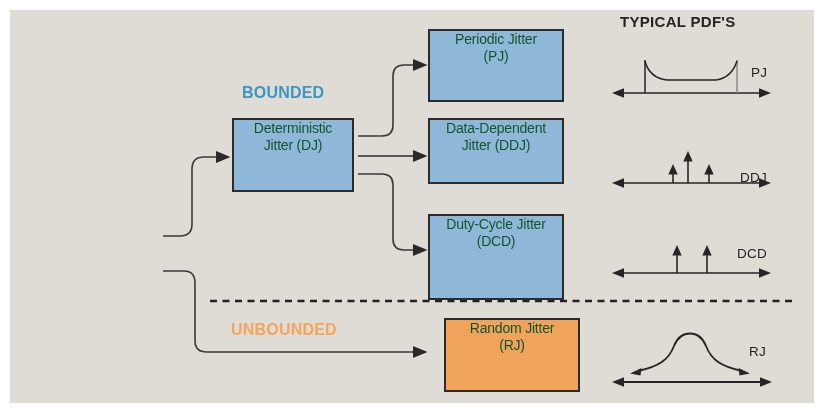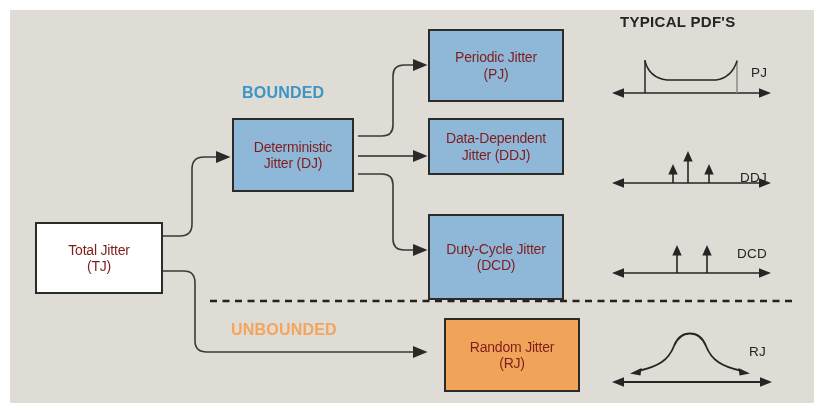--- a/index.html
+++ b/index.html
@@ -7,30 +7,30 @@
     position:relative;width:824px;height:411px;background:#ffffff;overflow:hidden;
     font-family:"Liberation Sans",sans-serif;color:#1e1e1e;
   }
   .panel{
     position:absolute;left:10px;top:10px;width:804px;height:393px;
     background:var(--panel-bg,#dfdbd5);
   }
   svg.overlay{position:absolute;left:0;top:0;width:824px;height:411px;pointer-events:none;}
   .box{
     position:absolute;box-sizing:border-box;border:2px solid #2b2b2b;
-    display:flex;flex-direction:column;align-items:center;justify-content:center;
-    font-size:14px;line-height:16.5px;letter-spacing:-0.2px;color:#7f1d1d;text-align:center;
+    display:flex;flex-direction:column;align-items:center;justify-content:flex-start;
+    font-size:14px;line-height:16.5px;letter-spacing:-0.2px;color:#14532d;text-align:center;
   }
   .box.blue{background:var(--blue-fill,#8fb8d8);}
   .box.orange{background:var(--orange-fill,#f0a459);margin-left:16px;}
   .box.white{background:#ffffff;}
   #box-tj {left:35px; top:222px; width:128px; height:72px;}
   #box-dj {left:232px;top:118px; width:122px; height:74px;}
   #box-pj {left:428px;top:29px;  width:136px; height:73px;}
-  #box-ddj{left:428px;top:118px; width:136px; height:57px;}
+  #box-ddj{left:428px;top:118px; width:136px; height:66px;}
   #box-dcd{left:428px;top:214px; width:136px; height:86px;}
   #box-rj {left:428px;top:318px; width:136px; height:74px;}
   .section-label{position:absolute;font-weight:bold;font-size:16px;letter-spacing:0.2px;}
   #lbl-bounded  {left:242px;top:84px; color:var(--bounded-text,#3b96c5);}
   #lbl-unbounded{left:231px;top:321px;color:var(--unbounded-text,#f4a55c);}
   #pdf-title{position:absolute;left:620px;top:13px;font-weight:bold;font-size:15px;
              letter-spacing:0.3px;color:#252525;}
   .pdf-label{position:absolute;font-size:13.5px;color:#242424;letter-spacing:0.2px;}
   #lbl-pj {left:751px;top:65px;}
   #lbl-ddj{left:740px;top:170px;}
@@ -104,24 +104,20 @@
     <g stroke="#252525" stroke-width="1.8" fill="none">
       <path d="M638,371 C659,366.5 668.5,360 674,346 Q679,333.5 690,333.5 Q701,333.5 706,346 C711.5,360 721,366.5 742,371"></path>
       <polygon points="630,373.5 641.5,368 640.5,375.5" fill="#252525" stroke="none"></polygon>
       <polygon points="750,373.5 738.5,368 739.5,375.5" fill="#252525" stroke="none"></polygon>
       <line x1="617" y1="382" x2="767" y2="382"></line>
       <polygon points="612,382 624,377.3 624,386.7" fill="#252525" stroke="none"></polygon>
       <polygon points="772,382 760,377.3 760,386.7" fill="#252525" stroke="none"></polygon>
     </g>
   </svg>
 
-  <div class="box white" id="box-tj">
-    <div>Total Jitter</div>
-    <div>(TJ)</div>
-  </div>
 
   <div class="box blue" id="box-dj">
     <div>Deterministic</div>
     <div>Jitter (DJ)</div>
   </div>
 
   <div class="box blue" id="box-pj">
     <div>Periodic Jitter</div>
     <div>(PJ)</div>
   </div>

